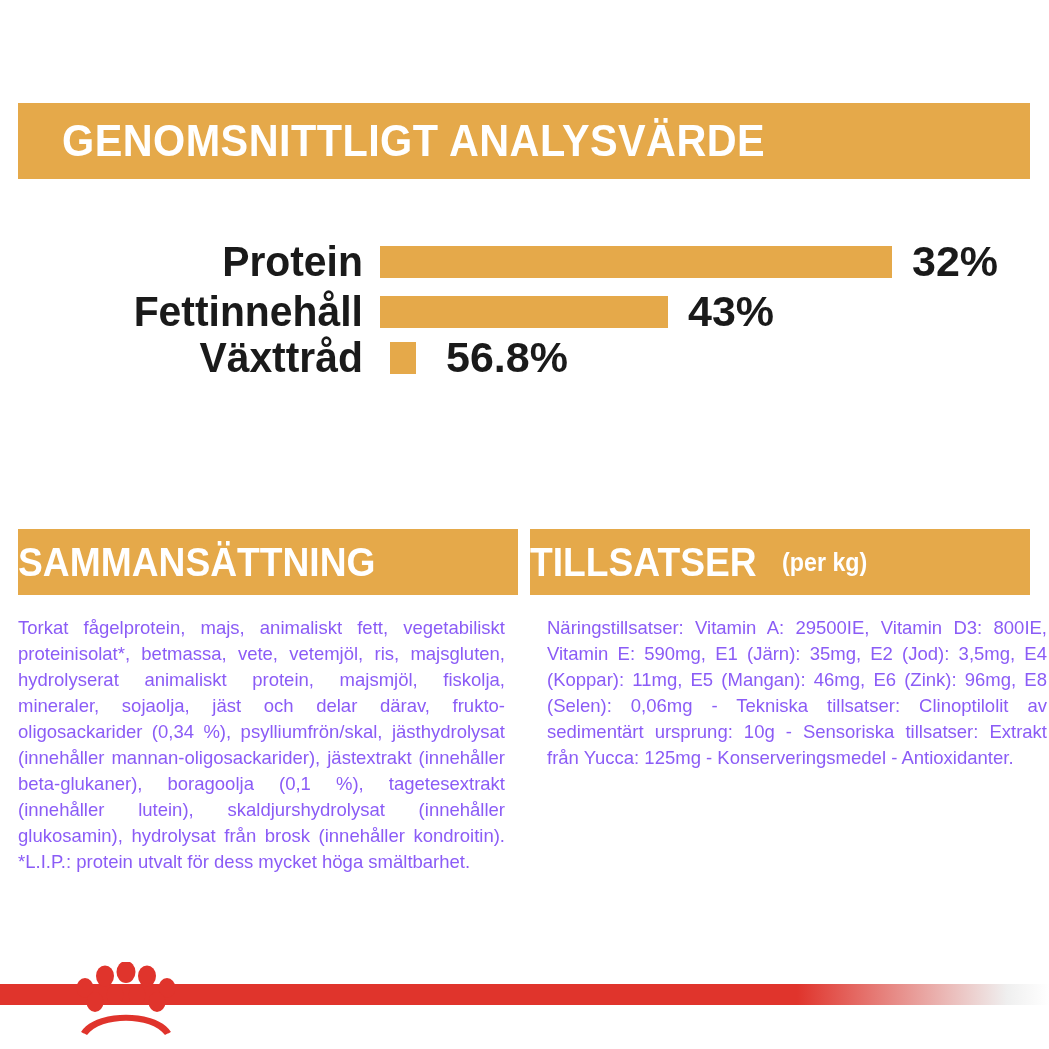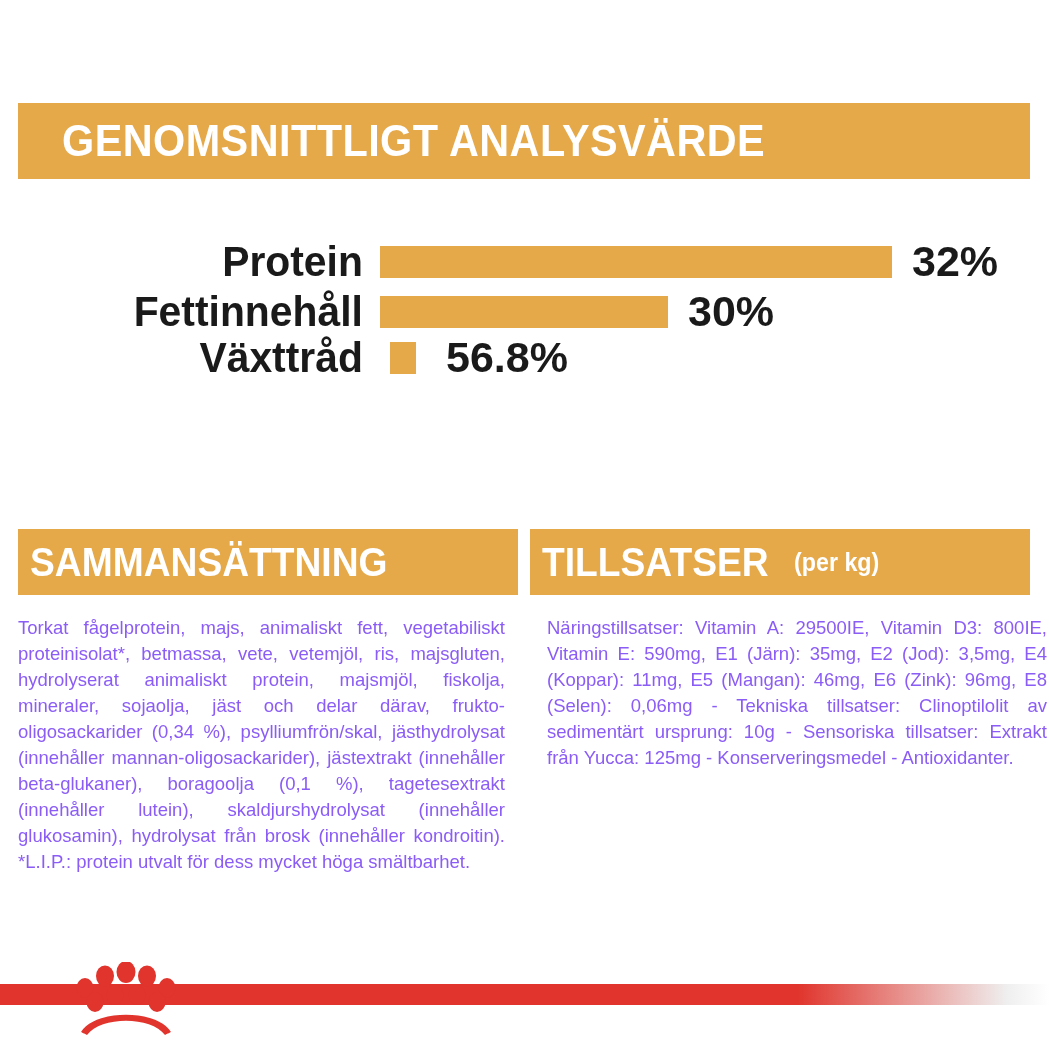--- a/index.html
+++ b/index.html
@@ -84,21 +84,20 @@
   }
 
   
   .section-header {
     position: absolute;
     height: 66px;
     background: #E5A94A;
     display: flex;
     align-items: center;
     box-sizing: border-box;
-    padding-left: 12px;
     overflow: hidden;
   }
   .section-header.left  { left: 18px;  top: 529px; width: 500px; }
   .section-header.right { left: 530px; top: 529px; width: 500px; }
 
   .section-title {
     color: #ffffff;
     font-weight: bold;
     font-size: 40px;
     line-height: 1;
@@ -168,21 +167,21 @@
 
   <div class="chart-row" style="top:2px;margin-top:32px;">
     <div class="chart-label">Protein</div>
     <div class="chart-bar" style="width:512px;"></div>
     <div class="chart-value">32%</div>
   </div>
 
   <div class="chart-row" style="top:84px;">
     <div class="chart-label">Fettinnehåll</div>
     <div class="chart-bar" style="width:288px;"></div>
-    <div class="chart-value">30%</div>
+    <div class="chart-value">43%</div>
   </div>
 
   <div class="chart-row" style="top:130px;gap:10px;">
     <div class="chart-label">Växttråd</div>
     <div class="chart-bar" style="width:26px;"></div>
     <div class="chart-value">56.8%</div>
   </div>
 
 </div>
 

